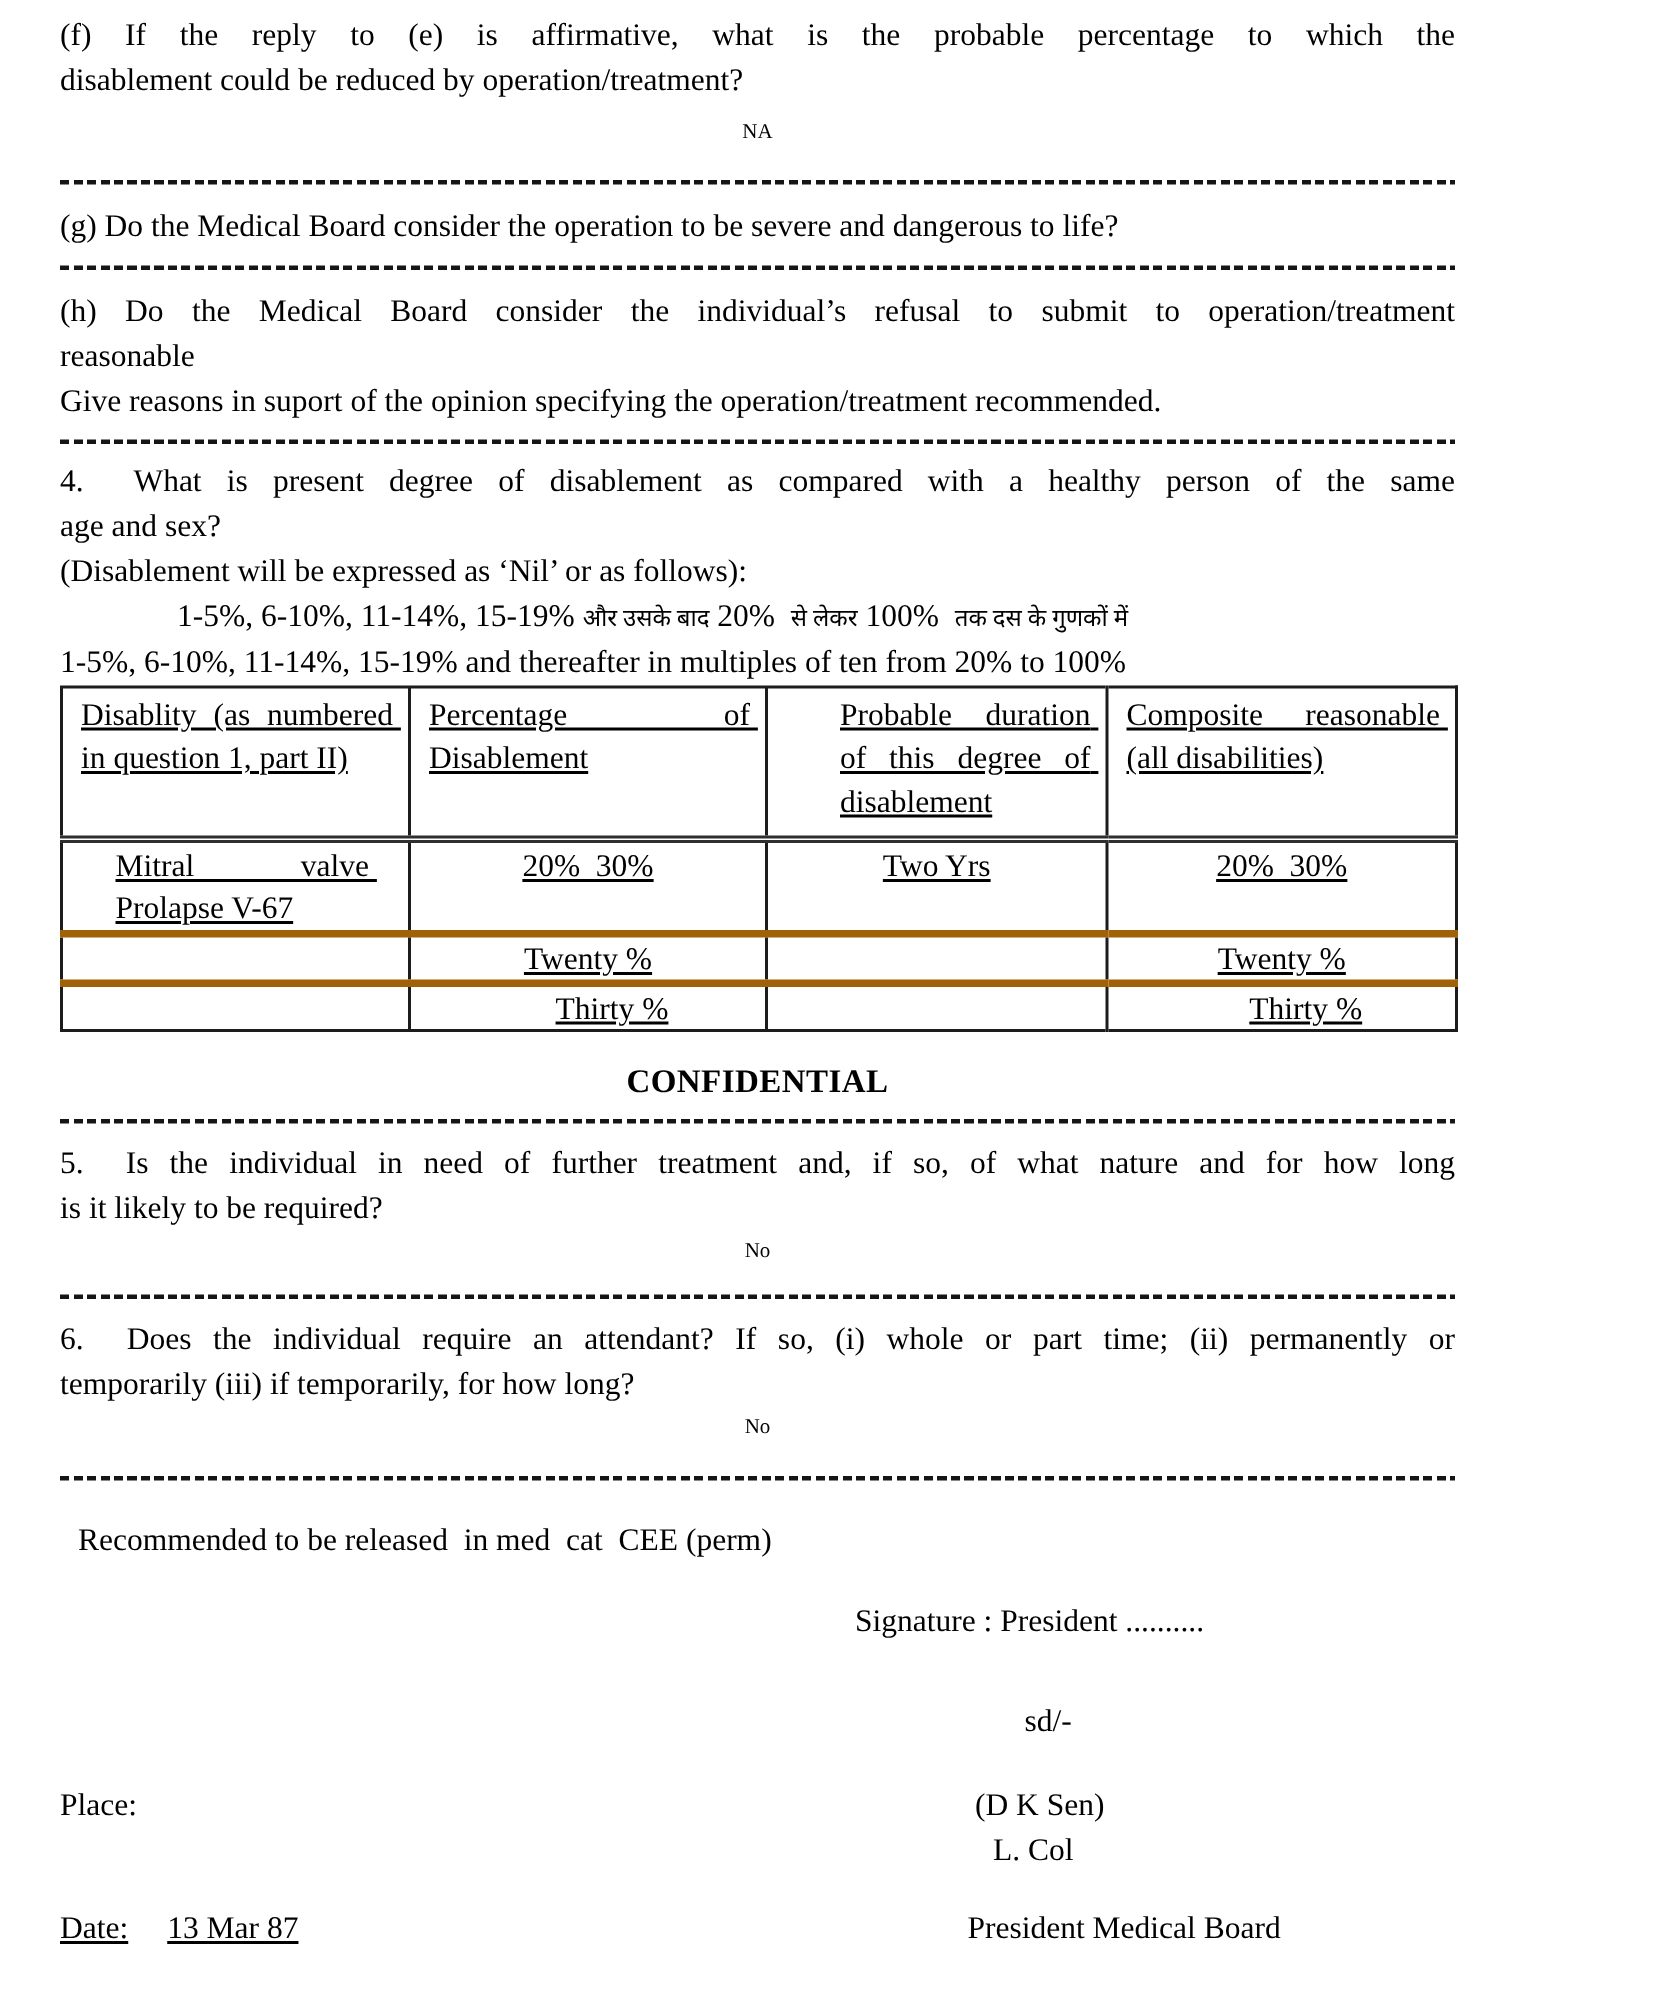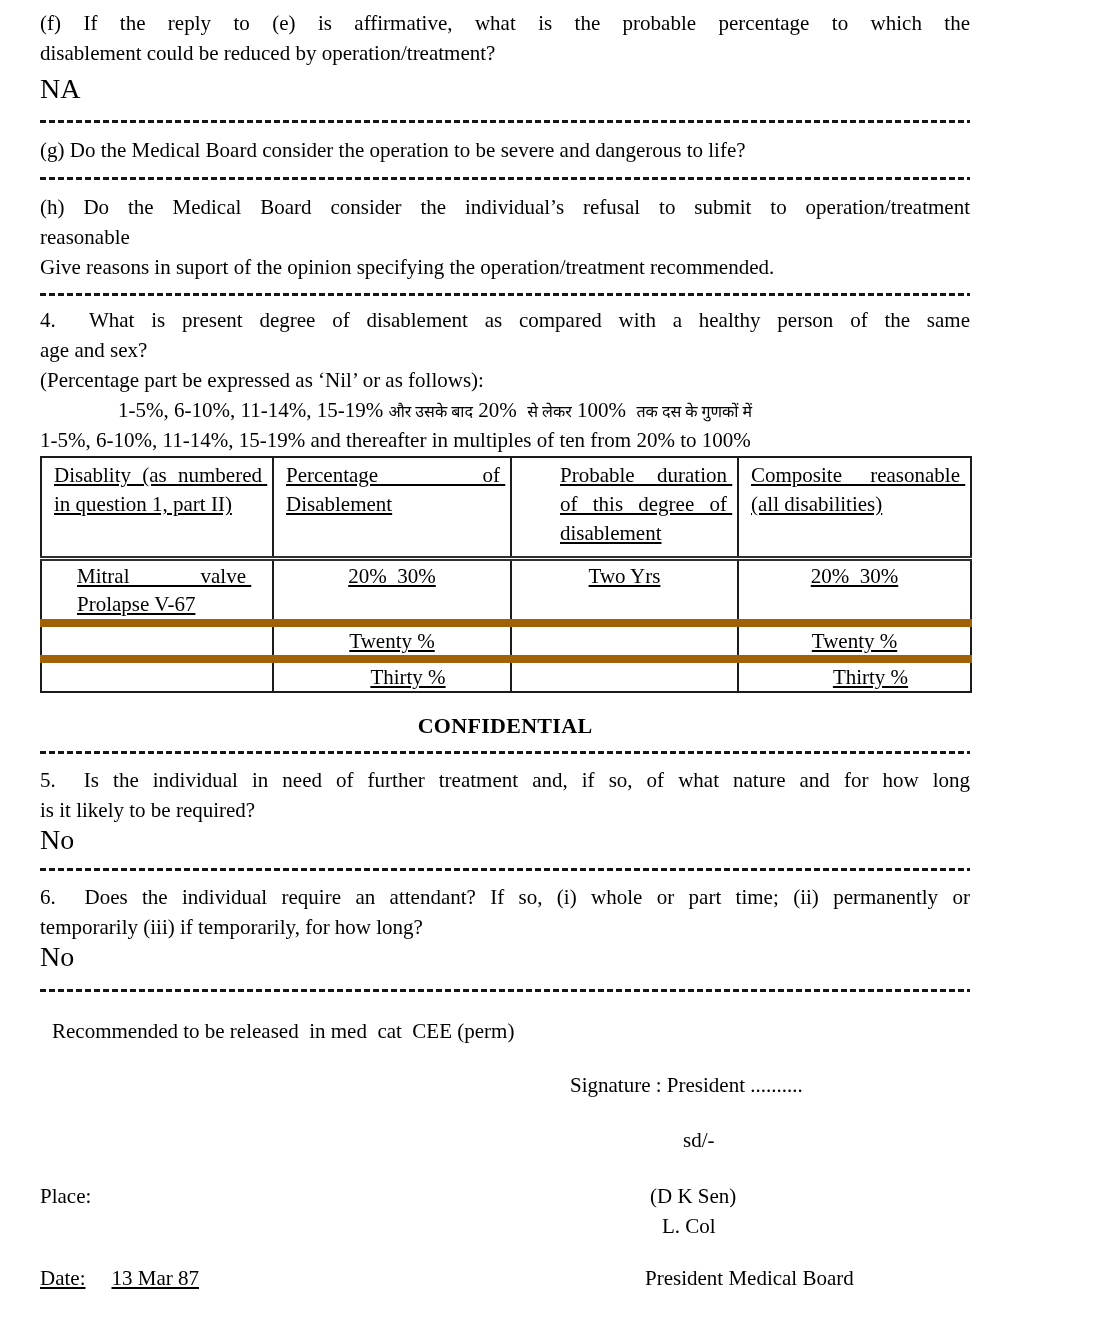--- a/index.html
+++ b/index.html
@@ -6,38 +6,38 @@
   body {
     width: 1110px; height: 1332px;
     background: #ffffff; color: #000000;
     font-family: "Liberation Serif", "DejaVu Serif", serif;
     overflow: hidden;
   }
   .page { padding: 8px 140px 0 40px; }
   .para { margin: 0; font-size: 21px; line-height: 30px; }
   .line  { display: block; white-space: pre-wrap; }
   .jline { display: block; white-space: pre-wrap; text-align: justify; text-align-last: justify; -moz-text-align-last: justify; }
-  .answer { font-size: 28px; line-height: 30px; text-align: left; white-space: pre-wrap; }
+  .answer { font-size: 14px; line-height: 30px; text-align: center; white-space: pre-wrap; }
   .dash { height: 3px; background: repeating-linear-gradient(90deg, #151515 0 6px, transparent 6px 9px); }
   .mt6 { margin-top: 6px; } .mt9 { margin-top: 9px; } .mt10 { margin-top: 10px; }
   .mt11 { margin-top: 11px; } .mt12 { margin-top: 12px; } .mt13 { margin-top: 13px; }
   .mt16 { margin-top: 16px; } .mt17 { margin-top: 17px; } .mt18 { margin-top: 18px; }
-  .mt22 { margin-top: 22px; text-decoration: underline; } .mt24 { margin-top: 24px; } .mt25 { margin-top: 25px; }
+  .mt22 { margin-top: 22px; text-decoration: underline; } .mt24 { margin-top: 24px; } .mt25 { margin-top: 37px; }
   .mt26 { margin-top: 26px; } .mt44 { margin-top: 24px; }
   .scale-hi { padding-left: 78px; font-size: 21px; line-height: 30px; white-space: pre-wrap; }
   .scale-hi .hi { font-size: 16px; }
   .scale-en { font-size: 21px; line-height: 27px; white-space: pre-wrap; }
 
   table.disab { width: 930px; border-collapse: collapse; table-layout: fixed;
     border: 2px solid #1c1c1c; font-size: 21px; margin-top: 2px; text-decoration: underline; }
   .disab th, .disab td { border-left: 2px solid #1c1c1c; white-space: pre-wrap; vertical-align: top; }
   .disab th { font-weight: normal; text-align: justify; border-bottom: 5px double #2f2f2f;
     padding: 3px 10px 8px 12px; line-height: 29px; }
   .disab th.c3 { padding-left: 48px; }
-  .disab td { border-bottom: 8px solid #a16207; text-align: center; line-height: 28px; padding: 1px 4px; }
+  .disab td { border-bottom: 5px solid #a16207; text-align: center; line-height: 28px; padding: 1px 4px; }
   .disab td.c1 { text-align: justify; padding: 1px 26px 1px 35px; }
   .disab tr.last td { border-bottom: none; padding-left: 36px; }
   .disab tr.small td { line-height: 26px; }
 
   .confidential { text-align: center; font-weight: bold; font-size: 22px; line-height: 30px; letter-spacing: 0.3px; }
 
   .recommend { font-size: 21px; line-height: 30px; padding-left: 12px; white-space: pre-wrap; }
   .sig-line { font-size: 21px; line-height: 30px; margin-left: 530px; }
   .sd { font-size: 21px; line-height: 30px; margin-left: 643px; }
   .sigrow { position: relative; font-size: 21px; line-height: 30px; }
@@ -69,21 +69,21 @@
     <span class="jline">(h) Do the Medical Board consider the individual’s refusal to submit to operation/treatment</span>
     <span class="line">reasonable</span>
     <span class="line">Give reasons in suport of the opinion specifying the operation/treatment recommended.</span>
   </p>
 
   <div class="dash mt11"></div>
 
   <p class="para mt9">
     <span class="jline">4.  What is present degree of disablement as compared with a healthy person of the same</span>
     <span class="line">age and sex?</span>
-    <span class="line">(Percentage part be expressed as ‘Nil’ or as follows):</span>
+    <span class="line">(Disablement will be expressed as ‘Nil’ or as follows):</span>
   </p>
 
   <div class="scale-hi"><span class="en">1-5%, 6-10%, 11-14%, 15-19%</span> <span class="hi">और उसके बाद</span> <span class="en">20%</span>  <span class="hi">से लेकर</span> <span class="en">100%</span>  <span class="hi">तक दस के गुणकों में</span></div>
 
   <div class="scale-en">1-5%, 6-10%, 11-14%, 15-19% and thereafter in multiples of ten from 20% to 100%</div>
 
   <table class="disab">
     <colgroup>
       <col style="width:232px">
         <col style="width:238px">

